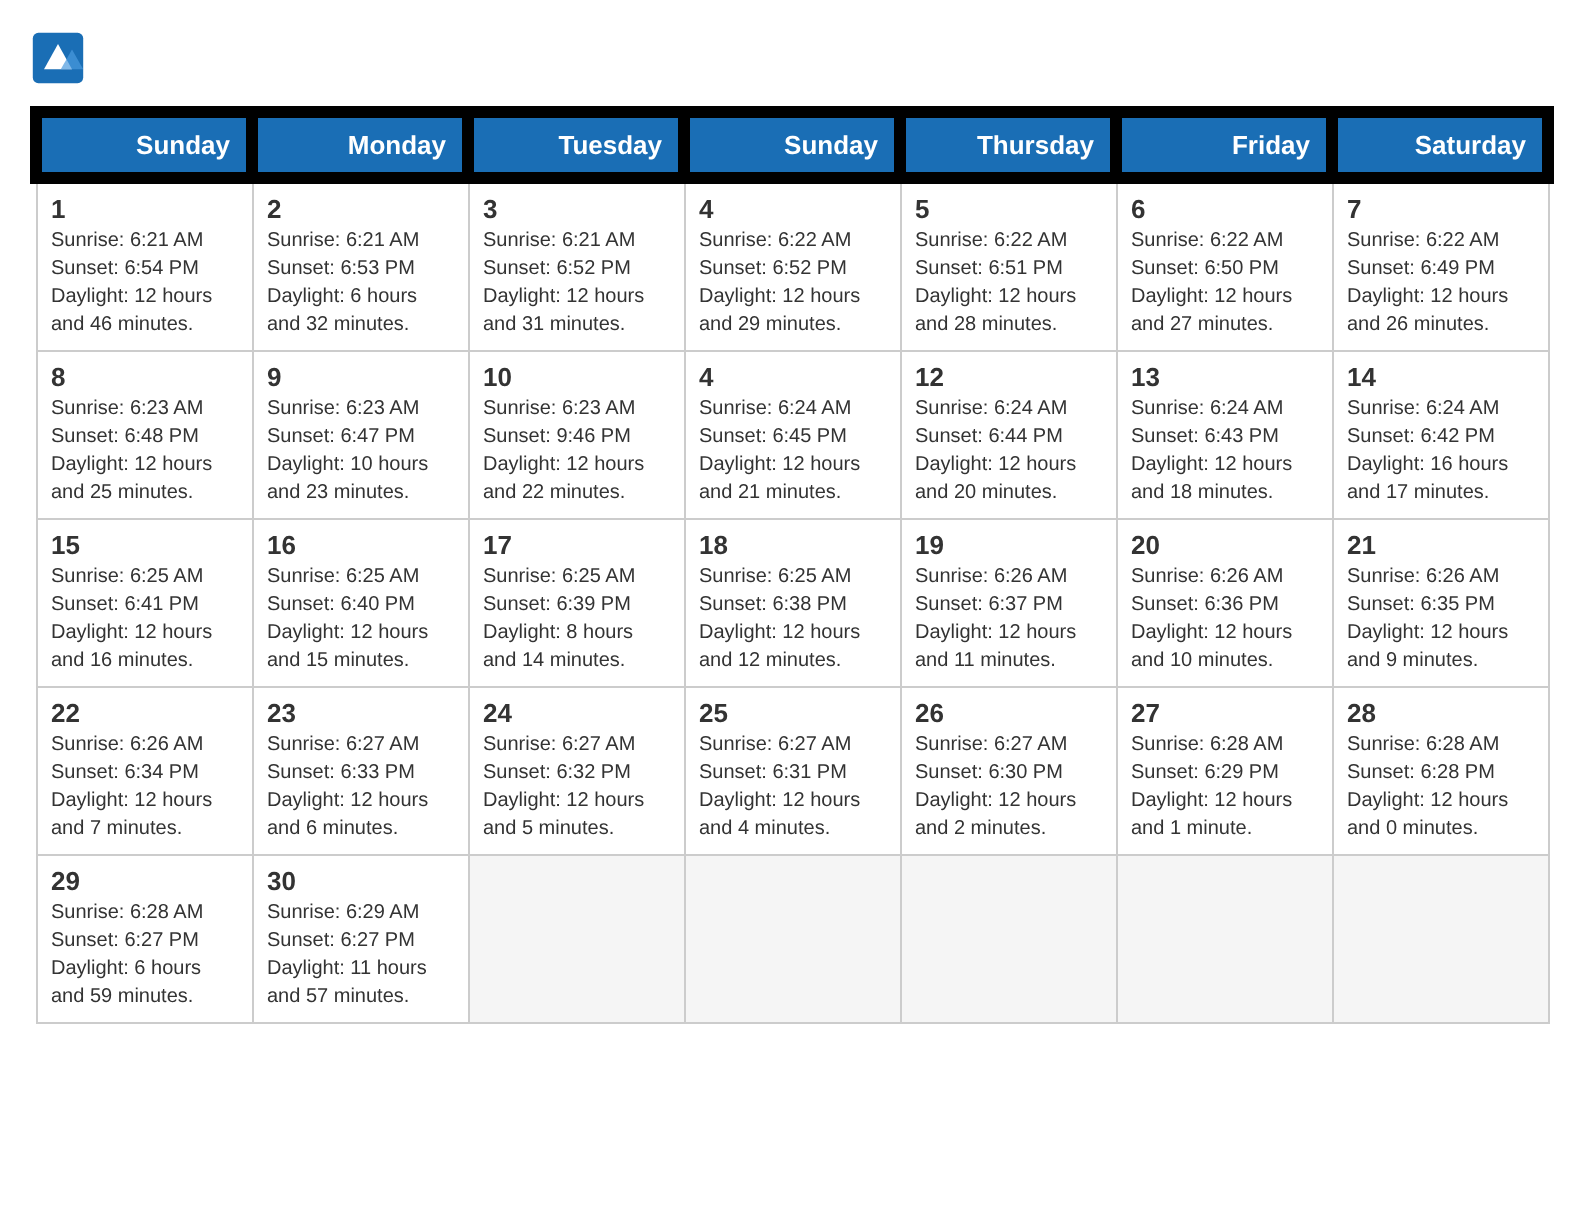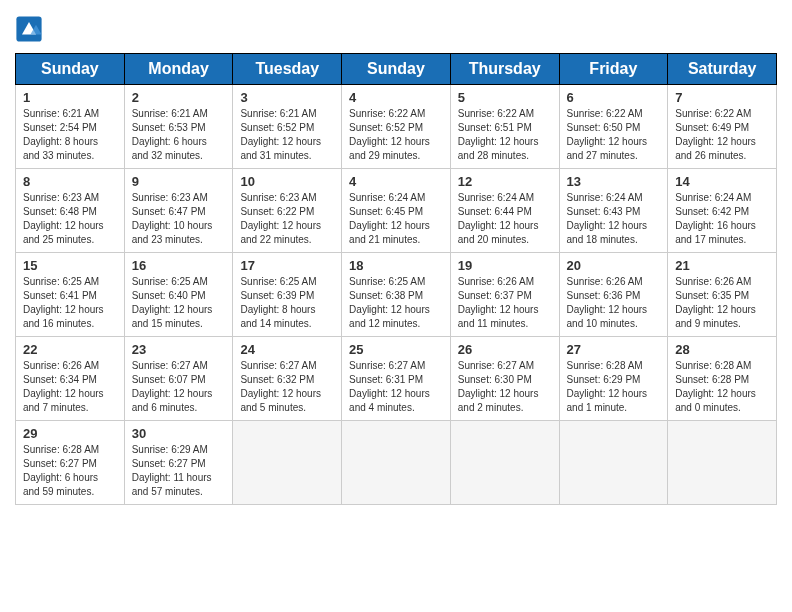--- a/index.html
+++ b/index.html
@@ -53,25 +53,25 @@
       color: #444;
     }
     .calendar {
       width: 100%;
       border-collapse: collapse;
       table-layout: fixed;
     }
     .calendar th {
       background-color: #1a6eb5;
       color: #fff;
-      text-align: center;
+      text-align: right;
       padding: 6px 8px;
-      font-size: 16px;
+      font-size: 13px;
       font-weight: bold;
-      border: 1px solid #000000;
+      border: 6px solid #000000;
     }
     .calendar td {
       vertical-align: top;
       padding: 5px 7px;
       border: 1px solid #ccc;
       font-size: 10px;
       color: #333;
       height: 78px;
       background: #fff;
     }
@@ -122,22 +122,22 @@
           <th>Friday</th>
           <th>Saturday</th>
         </tr>
     </thead>
     <tbody id="calendar-body">
     <tr>
           <td>
           <span class="day-number">1</span>
           <div class="day-info">
             <span>Sunrise: 6:21 AM</span><br>
-            <span>Sunset: 2:54 PM</span><br>
-            <span>Daylight: 8 hours and 33 minutes.</span>
+            <span>Sunset: 6:54 PM</span><br>
+            <span>Daylight: 12 hours and 46 minutes.</span>
           </div>
         </td>
           <td>
           <span class="day-number">2</span>
           <div class="day-info">
             <span>Sunrise: 6:21 AM</span><br>
             <span>Sunset: 6:53 PM</span><br>
             <span>Daylight: 6 hours and 32 minutes.</span>
           </div>
         </td>
@@ -196,21 +196,21 @@
           <div class="day-info">
             <span>Sunrise: 6:23 AM</span><br>
             <span>Sunset: 6:47 PM</span><br>
             <span>Daylight: 10 hours and 23 minutes.</span>
           </div>
         </td>
           <td>
           <span class="day-number">10</span>
           <div class="day-info">
             <span>Sunrise: 6:23 AM</span><br>
-            <span>Sunset: 6:22 PM</span><br>
+            <span>Sunset: 9:46 PM</span><br>
             <span>Daylight: 12 hours and 22 minutes.</span>
           </div>
         </td>
           <td>
           <span class="day-number">4</span>
           <div class="day-info">
             <span>Sunrise: 6:24 AM</span><br>
             <span>Sunset: 6:45 PM</span><br>
             <span>Daylight: 12 hours and 21 minutes.</span>
           </div>
@@ -304,21 +304,21 @@
           <div class="day-info">
             <span>Sunrise: 6:26 AM</span><br>
             <span>Sunset: 6:34 PM</span><br>
             <span>Daylight: 12 hours and 7 minutes.</span>
           </div>
         </td>
           <td>
           <span class="day-number">23</span>
           <div class="day-info">
             <span>Sunrise: 6:27 AM</span><br>
-            <span>Sunset: 6:07 PM</span><br>
+            <span>Sunset: 6:33 PM</span><br>
             <span>Daylight: 12 hours and 6 minutes.</span>
           </div>
         </td>
           <td>
           <span class="day-number">24</span>
           <div class="day-info">
             <span>Sunrise: 6:27 AM</span><br>
             <span>Sunset: 6:32 PM</span><br>
             <span>Daylight: 12 hours and 5 minutes.</span>
           </div>

